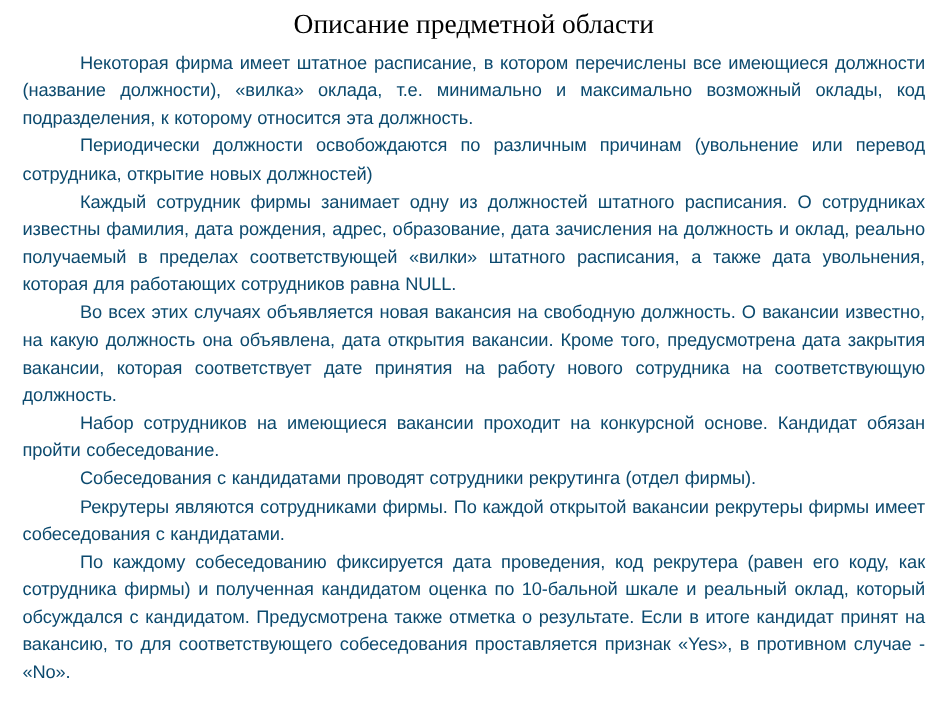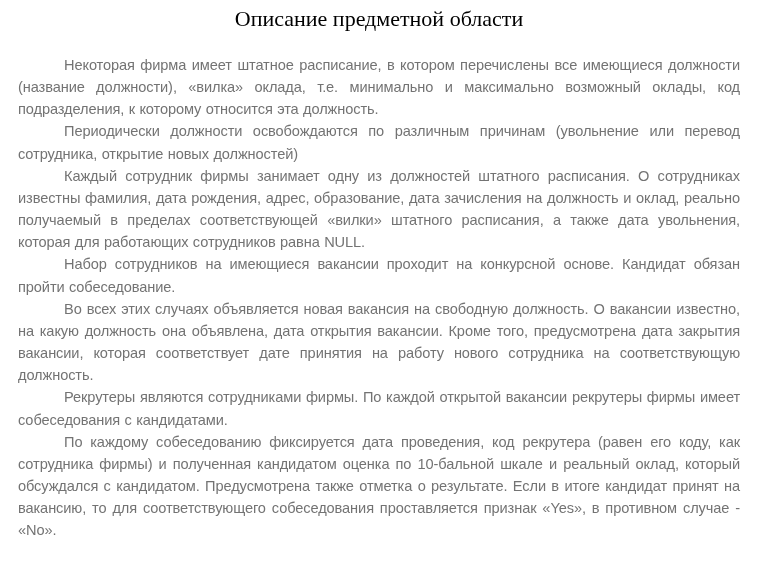--- a/index.html
+++ b/index.html
@@ -18,41 +18,42 @@
     font-family: "Liberation Sans", "DejaVu Sans", sans-serif;
   }
 
   .doc-title {
     font-family: "Liberation Serif", "DejaVu Serif", serif;
     font-weight: 400;
     font-size: 22px;
     line-height: 26px;
     text-align: center;
     color: #000000;
-    margin-bottom: 22px;
+    margin-bottom: 8px;
   }
 
   .doc-body p {
     font-size: 14.6px;
     line-height: 22.15px;
     text-align: justify;
     text-indent: 46px;
-    color: #737373;
+    color: #0c4a6e;
     letter-spacing: -0.1px;
     word-spacing: 0.5px;
   }
 </style>
 </head>
 <body>
 
 <div class="page">
   <h1 class="doc-title">Описание предметной области</h1>
 
   <div class="doc-body">
     <p>Некоторая фирма имеет штатное расписание, в котором перечислены все имеющиеся должности (название должности), «вилка» оклада, т.е. минимально и максимально возможный оклады, код подразделения, к которому относится эта должность.</p>
     <p>Периодически должности освобождаются по различным причинам (увольнение или перевод сотрудника, открытие новых должностей)</p>
     <p>Каждый сотрудник фирмы занимает одну из должностей штатного расписания. О сотрудниках известны фамилия, дата рождения, адрес, образование, дата зачисления на должность и оклад, реально получаемый в пределах соответствующей «вилки» штатного расписания, а также дата увольнения, которая для работающих сотрудников равна NULL.</p>
+    <p>Во всех этих случаях объявляется новая вакансия на свободную должность. О вакансии известно, на какую должность она объявлена, дата открытия вакансии. Кроме того, предусмотрена дата закрытия вакансии, которая соответствует дате принятия на работу нового сотрудника на соответствующую должность.</p>
     <p>Набор сотрудников на имеющиеся вакансии проходит на конкурсной основе. Кандидат обязан пройти собеседование.</p>
-    <p>Во всех этих случаях объявляется новая вакансия на свободную должность. О вакансии известно, на какую должность она объявлена, дата открытия вакансии. Кроме того, предусмотрена дата закрытия вакансии, которая соответствует дате принятия на работу нового сотрудника на соответствующую должность.</p>
+    <p>Собеседования с кандидатами проводят сотрудники рекрутинга (отдел фирмы).</p>
     <p>Рекрутеры являются сотрудниками фирмы. По каждой открытой вакансии рекрутеры фирмы имеет собеседования с кандидатами.</p>
     <p>По каждому собеседованию фиксируется дата проведения, код рекрутера (равен его коду, как сотрудника фирмы) и полученная кандидатом оценка по 10-бальной шкале и реальный оклад, который обсуждался с кандидатом. Предусмотрена также отметка о результате. Если в итоге кандидат принят на вакансию, то для соответствующего собеседования проставляется признак «Yes», в противном случае - «No».</p>
   </div>
 </div>
 
 </body></html>

